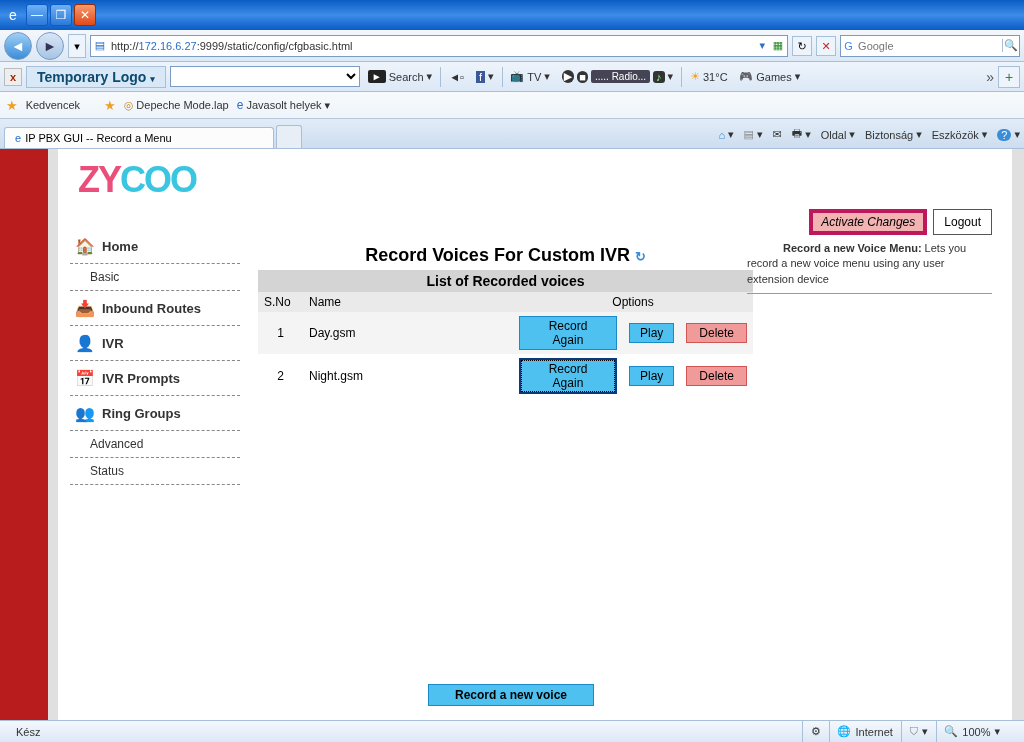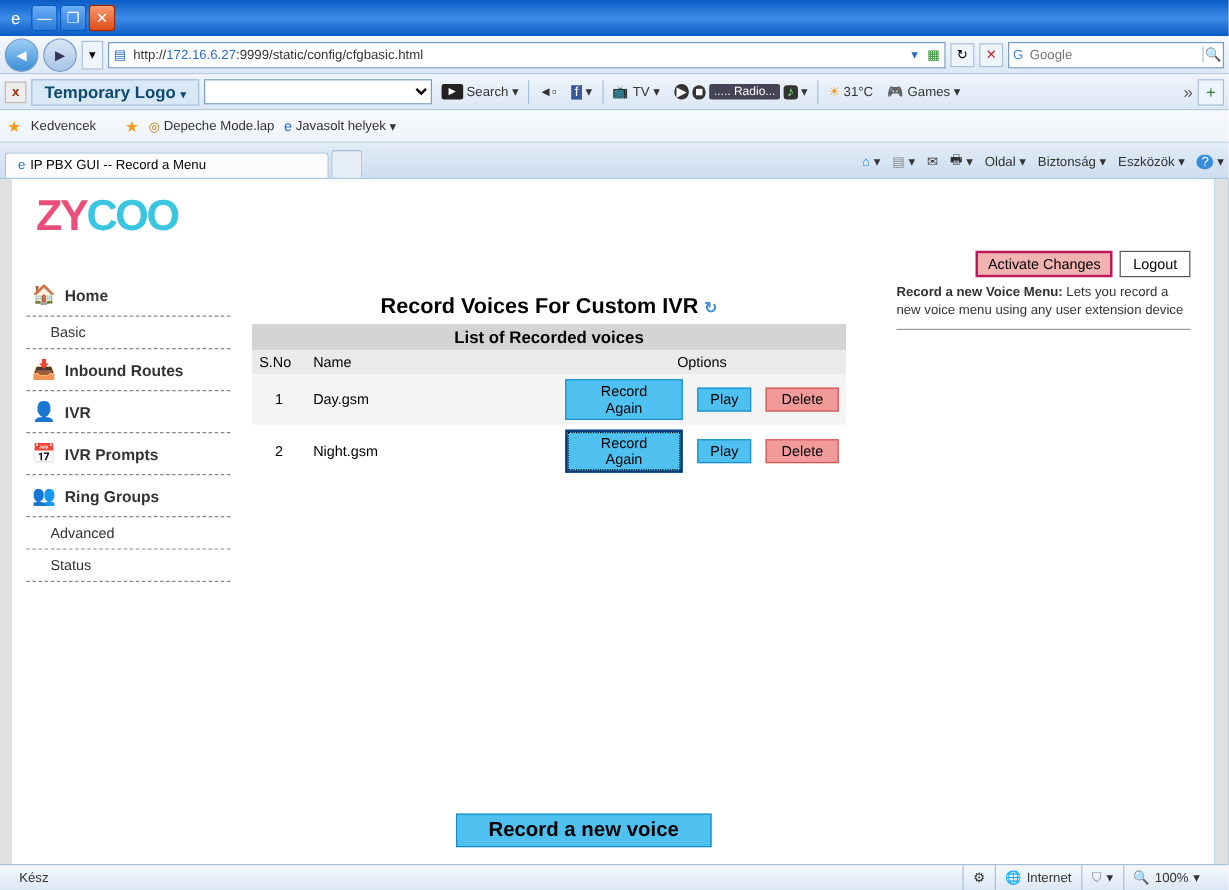--- a/index.html
+++ b/index.html
@@ -46,21 +46,21 @@
 
 
 .tabsbar{height:30px;background:linear-gradient(to bottom,#e2ecf7,#cdddef);border-bottom:1px solid #a8bfd9;display:flex;align-items:flex-end;padding:0 4px;position:relative;}
 .tab{background:#fcfcfc;border:1px solid #a8bfd9;border-bottom:none;border-radius:3px 3px 0 0;padding:4px 10px;display:flex;align-items:center;gap:4px;font-size:11px;min-width:270px;}
 .tab .eicon{color:#2a6fc9;}
 .newtab{width:26px;height:23px;background:#e8eef6;border:1px solid #a8bfd9;border-bottom:none;border-radius:3px 3px 0 0;margin-left:2px;}
 .tabsbar .right{margin-left:auto;display:flex;align-items:center;gap:10px;padding-bottom:4px;}
 .tabsbar .rmenu{display:flex;align-items:center;gap:3px;color:#333;font-size:11px;}
 
 
-.content{position:absolute;top:149px;left:0;right:0;bottom:22px;background:#0ea5e9;display:flex;}
+.content{position:absolute;top:149px;left:0;right:0;bottom:22px;background:#b91c1c;display:flex;padding-left:48px;}
 .content .lgap{width:10px;background:#e0e0e0;}
 .content .rgap{width:12px;background:#e0e0e0;}
 .content .main{flex:1;background:#fff;position:relative;overflow:hidden;}
 
 .logo{font-size:36px;font-weight:bold;letter-spacing:-2px;padding:10px 0 8px 20px;}
 .logo span.z{color:#e94f7a;}
 .logo span.y{color:#e94f7a;}
 .logo span.co{color:#3ac5e0;}
 
 .sidebar{position:absolute;left:12px;top:80px;width:170px;}
@@ -78,27 +78,27 @@
 .tbl th.ctr{text-align:center;}
 .tbl td{padding:4px 6px;}
 .tbl tr:nth-child(odd) td{background:#fff;}
 .tbl tr:nth-child(even) td{background:#f4f4f4;}
 .btn-blue{background:#4ec1f0;border:1px solid #1a8ac9;padding:2px 18px;font-size:12px;color:#000;cursor:pointer;}
 .btn-blue.focus{border:2px solid #0a3a7a;outline:1px dotted #000;outline-offset:-3px;}
 .btn-red{background:#f09a9a;border:1px solid #d05555;padding:2px 12px;font-size:12px;color:#000;cursor:pointer;}
 .btn-white{background:#fff;border:1px solid #555;padding:2px 10px;font-size:12px;cursor:pointer;}
 
 .record-new{position:absolute;left:370px;bottom:14px;}
-.record-new button{background:#4ec1f0;border:1px solid #1a8ac9;padding:3px 26px;font-size:17px;font-weight:bold;}
+.record-new button{background:#4ec1f0;border:1px solid #1a8ac9;padding:3px 26px;font-size:12px;font-weight:bold;}
 
 .rightpanel{position:absolute;right:20px;top:60px;width:245px;font-size:11px;color:#333;}
 .rightpanel .btns{display:flex;gap:6px;justify-content:flex-end;margin-bottom:6px;}
-.btn-pink{background:#f4b3b3;border:2px solid #be185d;padding:2px 8px;font-size:12px;}
+.btn-pink{background:#f4b3b3;border:4px solid #be185d;padding:2px 8px;font-size:12px;font-style:italic;}
 .rightpanel .help{line-height:1.4;}
-.rightpanel .help b{font-weight:bold;}
+.rightpanel .help b{font-weight:bold;margin-left:36px;}
 .rightpanel hr{border:none;border-top:1px solid #999;margin-top:6px;}
 
 
 .statusbar{position:absolute;bottom:0;left:0;right:0;height:22px;background:linear-gradient(to bottom,#f4f8fc,#dce8f6);border-top:1px solid #a8bfd9;display:flex;align-items:center;padding:0 16px;font-size:11px;color:#333;}
 .statusbar .sseg{display:flex;align-items:center;gap:4px;border-left:1px solid #a8bfd9;padding:0 8px;height:100%;}
 .statusbar .sseg:first-child{border-left:none;padding-left:0;flex:1;}
 </style>
 </head>
 <body>
 

